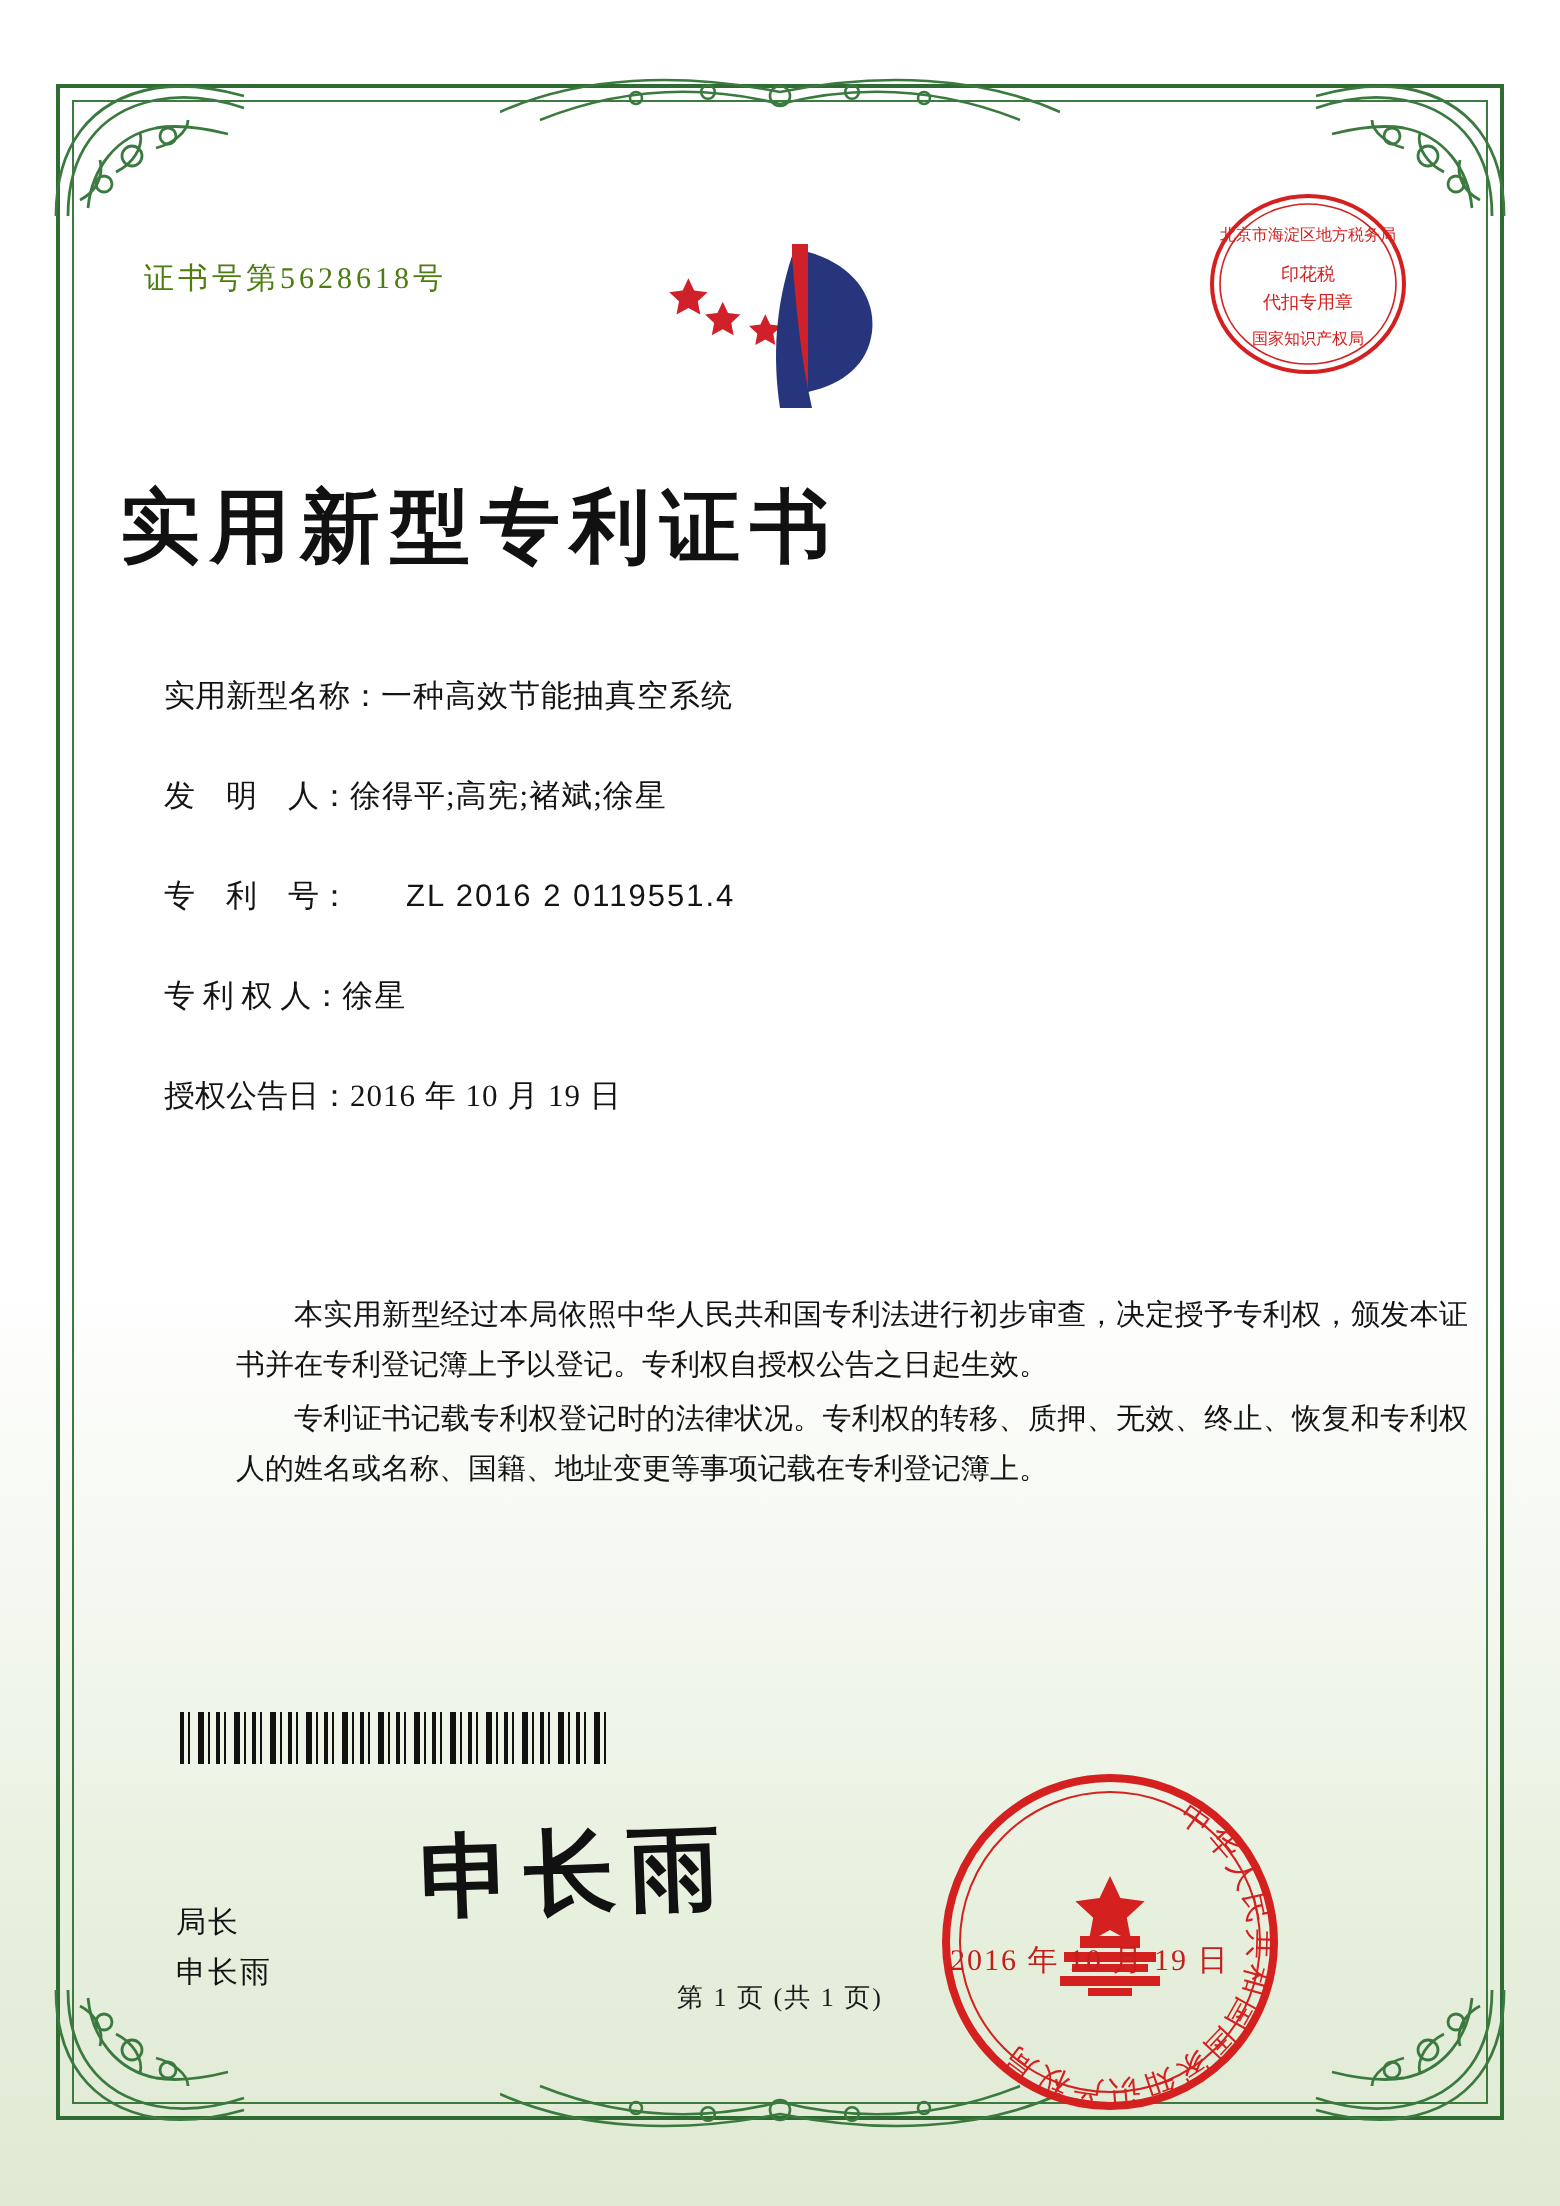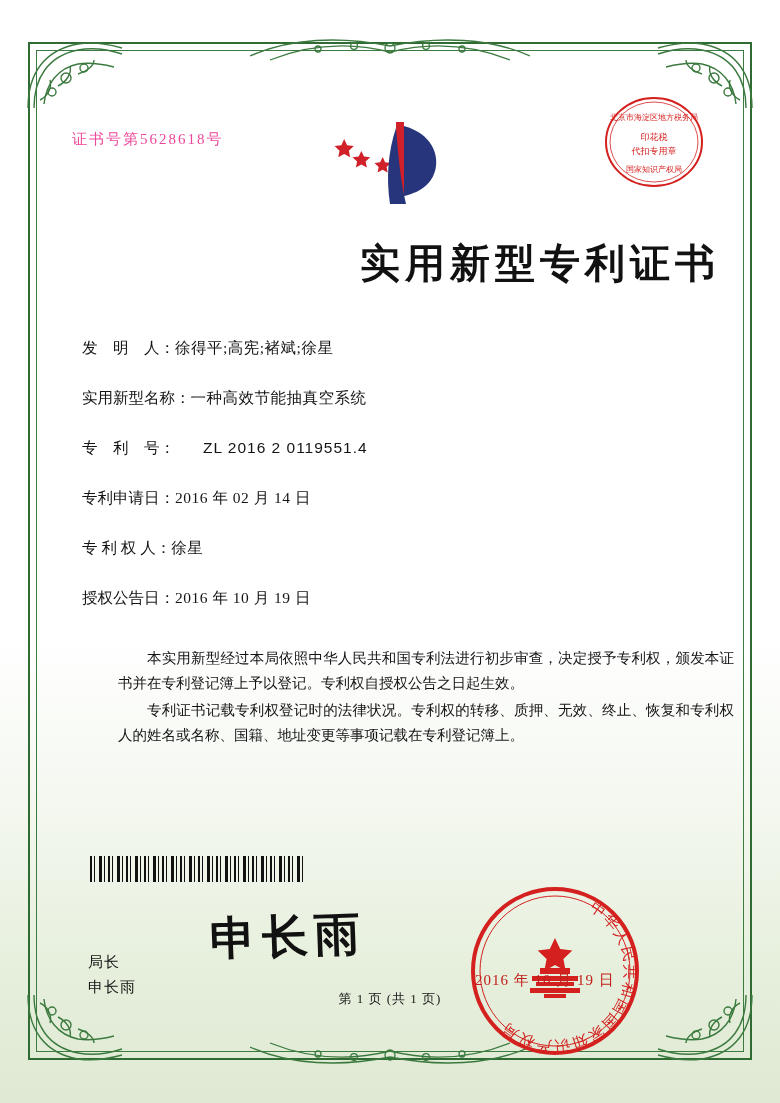--- a/index.html
+++ b/index.html
@@ -65,36 +65,36 @@
     position: absolute;
     left: 60px; top: 66px;
     width: 660px; height: 970px;
   }
 
   .cert-no {
     position: absolute;
     left: 12px; top: 64px;
     font-size: 15px;
     letter-spacing: 2px;
-    color: #ec4899;
+    color: #4d7c0f;
   }
 
   
   .logo {
     position: absolute;
     left: 270px; top: 50px;
     width: 130px; height: 98px;
   }
   .logo svg { display: block; }
 
   .doc-title {
     position: absolute;
     left: 0; top: 170px;
     width: 660px;
-    text-align: right;
+    text-align: left;
     font-size: 40px;
     font-weight: bold;
     letter-spacing: 5px;
     color: #111;
     font-family: "Liberation Serif", "DejaVu Serif", serif;
   }
 
   .fields {
     position: absolute;
     left: 22px; top: 272px;
@@ -311,30 +311,27 @@
         <text x="64" y="52" fill="#d4201f" font-size="9" text-anchor="middle" font-family="'Liberation Serif', serif">印花税</text>
         <text x="64" y="66" fill="#d4201f" font-size="9" text-anchor="middle" font-family="'Liberation Serif', serif">代扣专用章</text>
         <text x="64" y="84" fill="#d4201f" font-size="8" text-anchor="middle" font-family="'Liberation Serif', serif">国家知识产权局</text>
       </svg>
     </div>
 
     <div class="doc-title">实用新型专利证书</div>
 
     <div class="fields">
       <div class="field-row">
+        <span class="field-label">实用新型名称：</span><span class="field-value">一种高效节能抽真空系统</span>
+      </div>
+      <div class="field-row">
         <span class="field-label">发　明　人：</span><span class="field-value">徐得平;高宪;褚斌;徐星</span>
       </div>
       <div class="field-row">
-        <span class="field-label">实用新型名称：</span><span class="field-value">一种高效节能抽真空系统</span>
-      </div>
-      <div class="field-row">
         <span class="field-label">专　利　号：</span><span class="field-value mono">ZL 2016 2 0119551.4</span>
-      </div>
-      <div class="field-row">
-        <span class="field-label">专利申请日：</span><span class="field-value">2016 年 02 月 14 日</span>
       </div>
       <div class="field-row">
         <span class="field-label">专 利 权 人：</span><span class="field-value">徐星</span>
       </div>
       <div class="field-row">
         <span class="field-label">授权公告日：</span><span class="field-value">2016 年 10 月 19 日</span>
       </div>
     </div>
 
     <div class="paragraphs">

